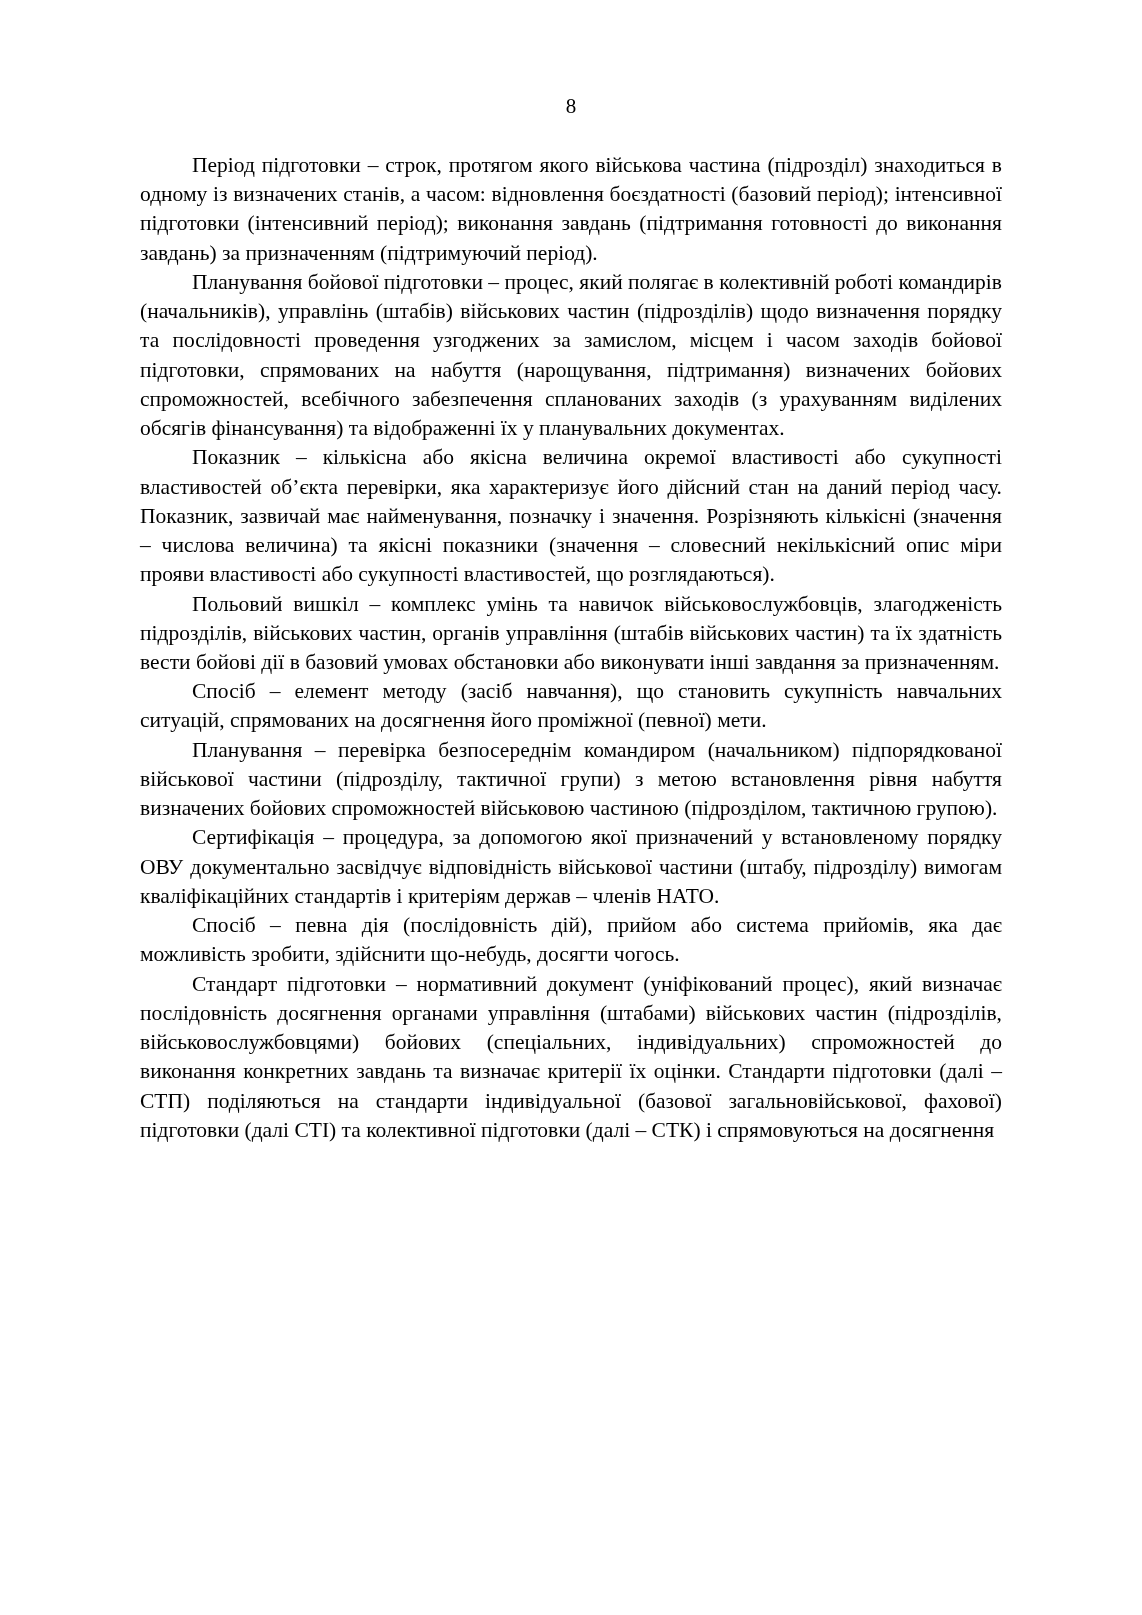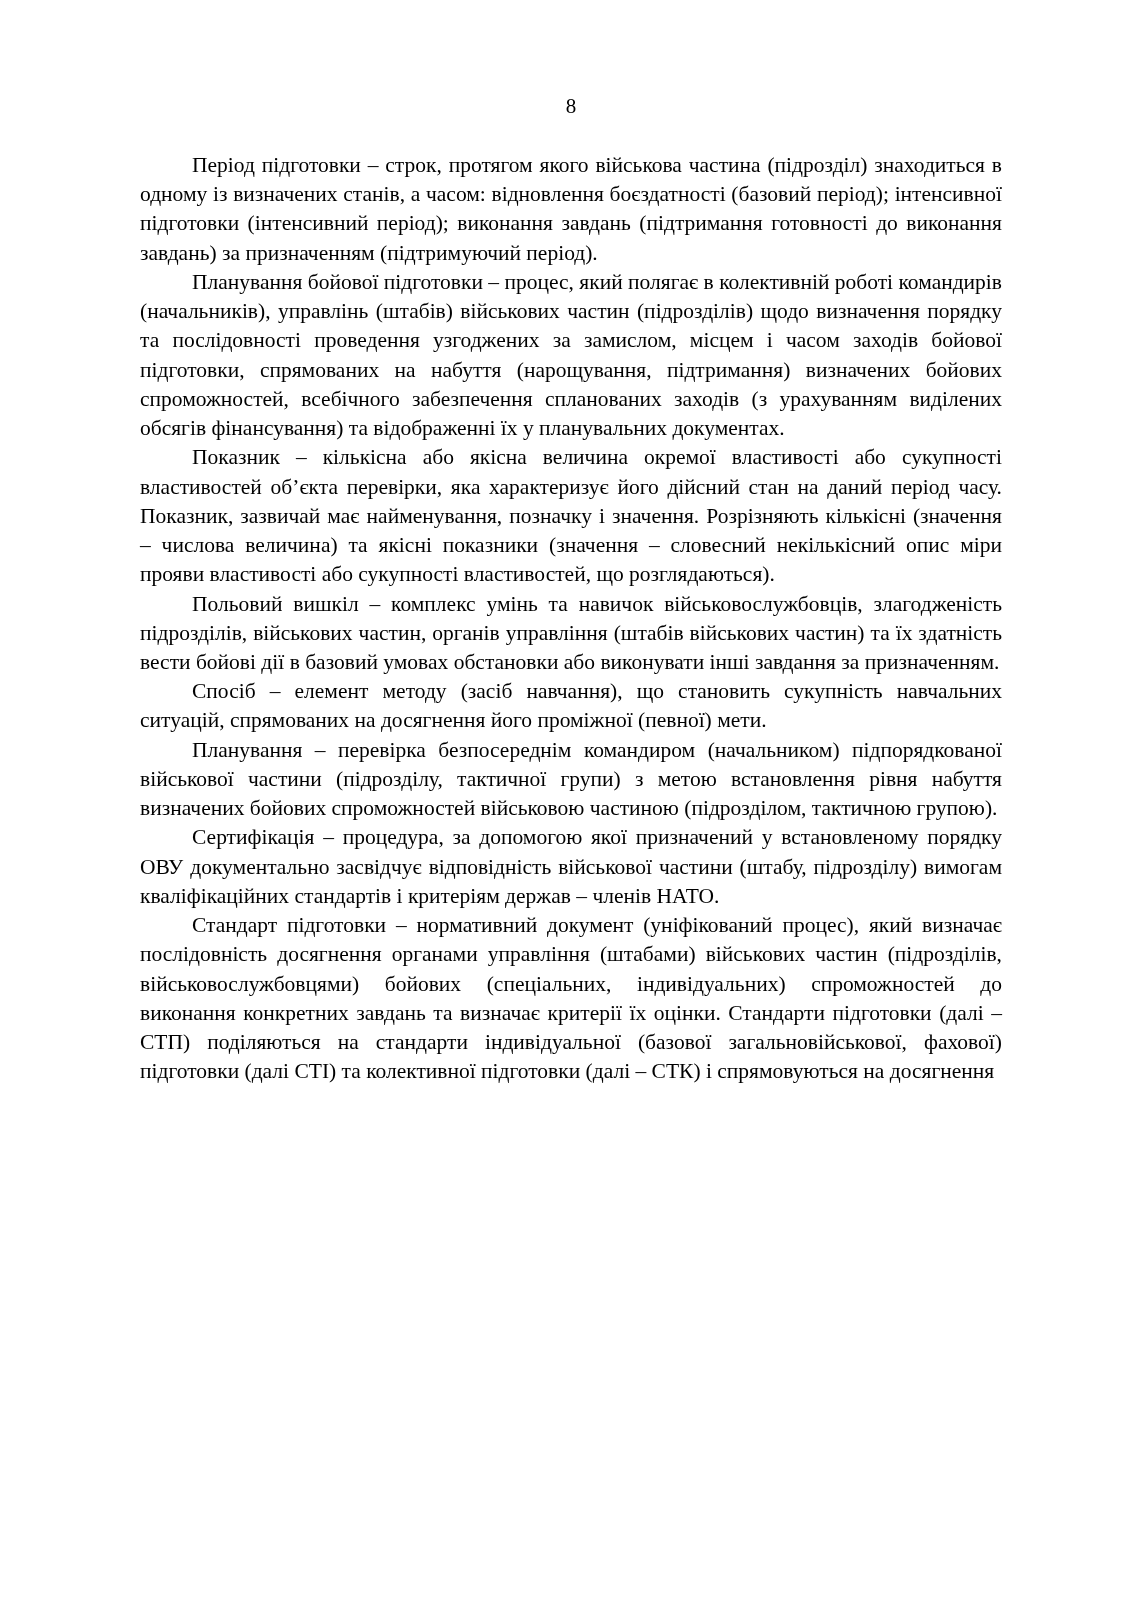--- a/index.html
+++ b/index.html
@@ -62,17 +62,18 @@
 
     <p class="para"><span class="term">Польовий вишкіл</span><span> – комплекс умінь та навичок військовослужбовців, злагодженість підрозділів, військових частин, органів управління (штабів військових частин) та їх здатність вести бойові дії в базовий умовах обстановки або виконувати інші завдання за призначенням.</span></p>
 
     <p class="para"><span class="term">Спосіб</span><span> – елемент методу (засіб навчання), що становить сукупність навчальних ситуацій, спрямованих на досягнення його проміжної (певної) мети.</span></p>
 
 
     <p class="para"><span class="term">Планування</span><span> – перевірка безпосереднім командиром (начальником) підпорядкованої військової частини (підрозділу, тактичної групи) з метою встановлення рівня набуття визначених бойових спроможностей військовою частиною (підрозділом, тактичною групою).</span></p>
 
     <p class="para"><span class="term">Сертифікація</span><span> – процедура, за допомогою якої призначений у встановленому порядку ОВУ документально засвідчує відповідність військової частини (штабу, підрозділу) вимогам кваліфікаційних стандартів і критеріям держав – членів НАТО.</span></p>
 
+    <p class="para"><span class="term">Спосіб</span><span> – певна дія (послідовність дій), прийом або система прийомів, яка дає можливість зробити, здійснити що-небудь, досягти чогось.</span></p>
 
     <p class="para"><span class="term">Стандарт підготовки</span><span> – нормативний документ (уніфікований процес), який визначає послідовність досягнення органами управління (штабами) військових частин (підрозділів, військовослужбовцями) бойових (спеціальних, індивідуальних) спроможностей до виконання конкретних завдань та визначає критерії їх оцінки. Стандарти підготовки (далі – СТП) поділяються на стандарти індивідуальної (базової загальновійськової, фахової) підготовки (далі СТІ) та колективної підготовки (далі – СТК) і спрямовуються на досягнення</span></p>
 
   </div>
 </div>
 
 </body></html>

